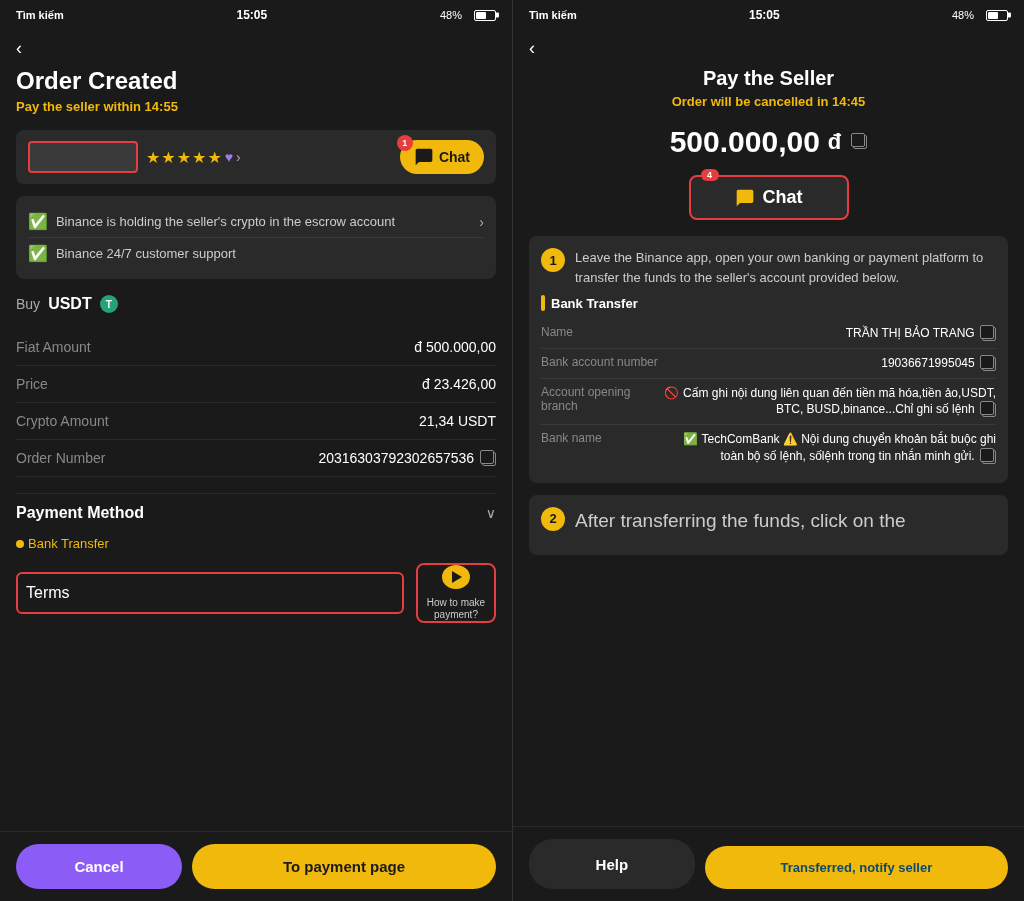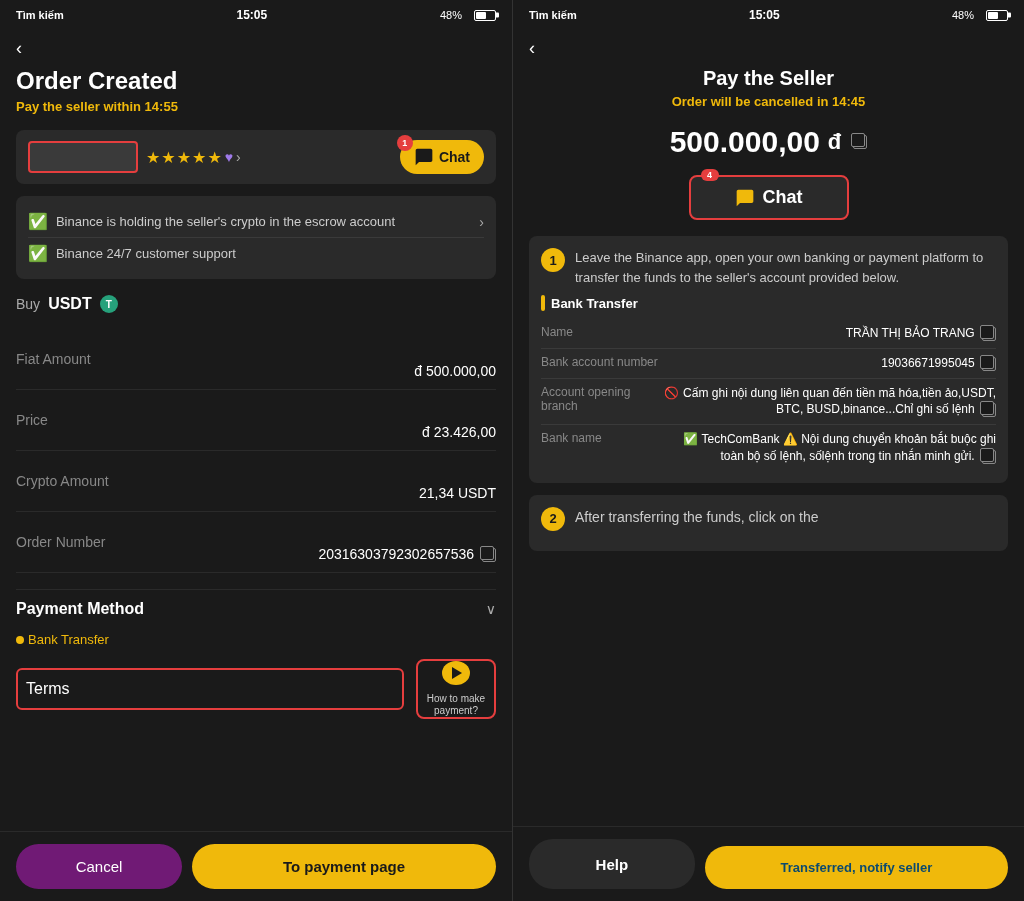--- a/index.html
+++ b/index.html
@@ -216,21 +216,21 @@
     
     .detail-rows { margin-bottom: 16px; }
     .detail-row {
       display: flex;
       justify-content: space-between;
       align-items: center;
       padding: 10px 0;
       border-bottom: 1px solid #2a2a2a;
     }
     .detail-label { font-size: 14px; color: #888; }
-    .detail-value { font-size: 14px; color: #fff; font-weight: 500; margin-top: 24px; }
+    .detail-value { font-size: 14px; color: #fff; font-weight: 500; }
     .copy-icon {
       display: inline-block;
       width: 14px;
       height: 14px;
       border: 1.5px solid #888;
       border-radius: 2px;
       position: relative;
       margin-left: 4px;
       vertical-align: middle;
     }
@@ -314,26 +314,26 @@
     
     .bottom-bar {
       display: flex;
       gap: 10px;
       padding: 12px 16px;
       background: #1a1a1a;
       border-top: 1px solid #2a2a2a;
     }
     .btn-cancel {
       flex: 1;
-      background: #701a75;
+      background: #8b5cf6;
       border: none;
       border-radius: 24px;
       padding: 14px;
       font-size: 15px;
-      font-weight: 400;
+      font-weight: 700;
       color: #fff;
       cursor: pointer;
     }
     .btn-primary {
       flex: 2;
       background: #f0b90b;
       border: none;
       border-radius: 24px;
       padding: 14px;
       font-size: 15px;
@@ -452,21 +452,21 @@
     .bank-field { font-size: 12px; color: #888; width: 120px; flex-shrink: 0; }
     .bank-val { font-size: 12px; color: #fff; text-align: right; flex: 1; line-height: 1.4; }
 
     
     .step2-card {
       background: #2a2a2a;
       border-radius: 8px;
       padding: 12px;
       margin-bottom: 12px;
     }
-    .step2-text { font-size: 14px; color: #ccc; line-height: 1.5; }
+    .step2-text { font-size: 19px; color: #ccc; line-height: 1.5; }
 
     
     .bottom-bar-right {
       display: flex;
       gap: 10px;
       padding: 12px 16px;
       background: #1a1a1a;
       border-top: 1px solid #2a2a2a;
     }
     .btn-help {

